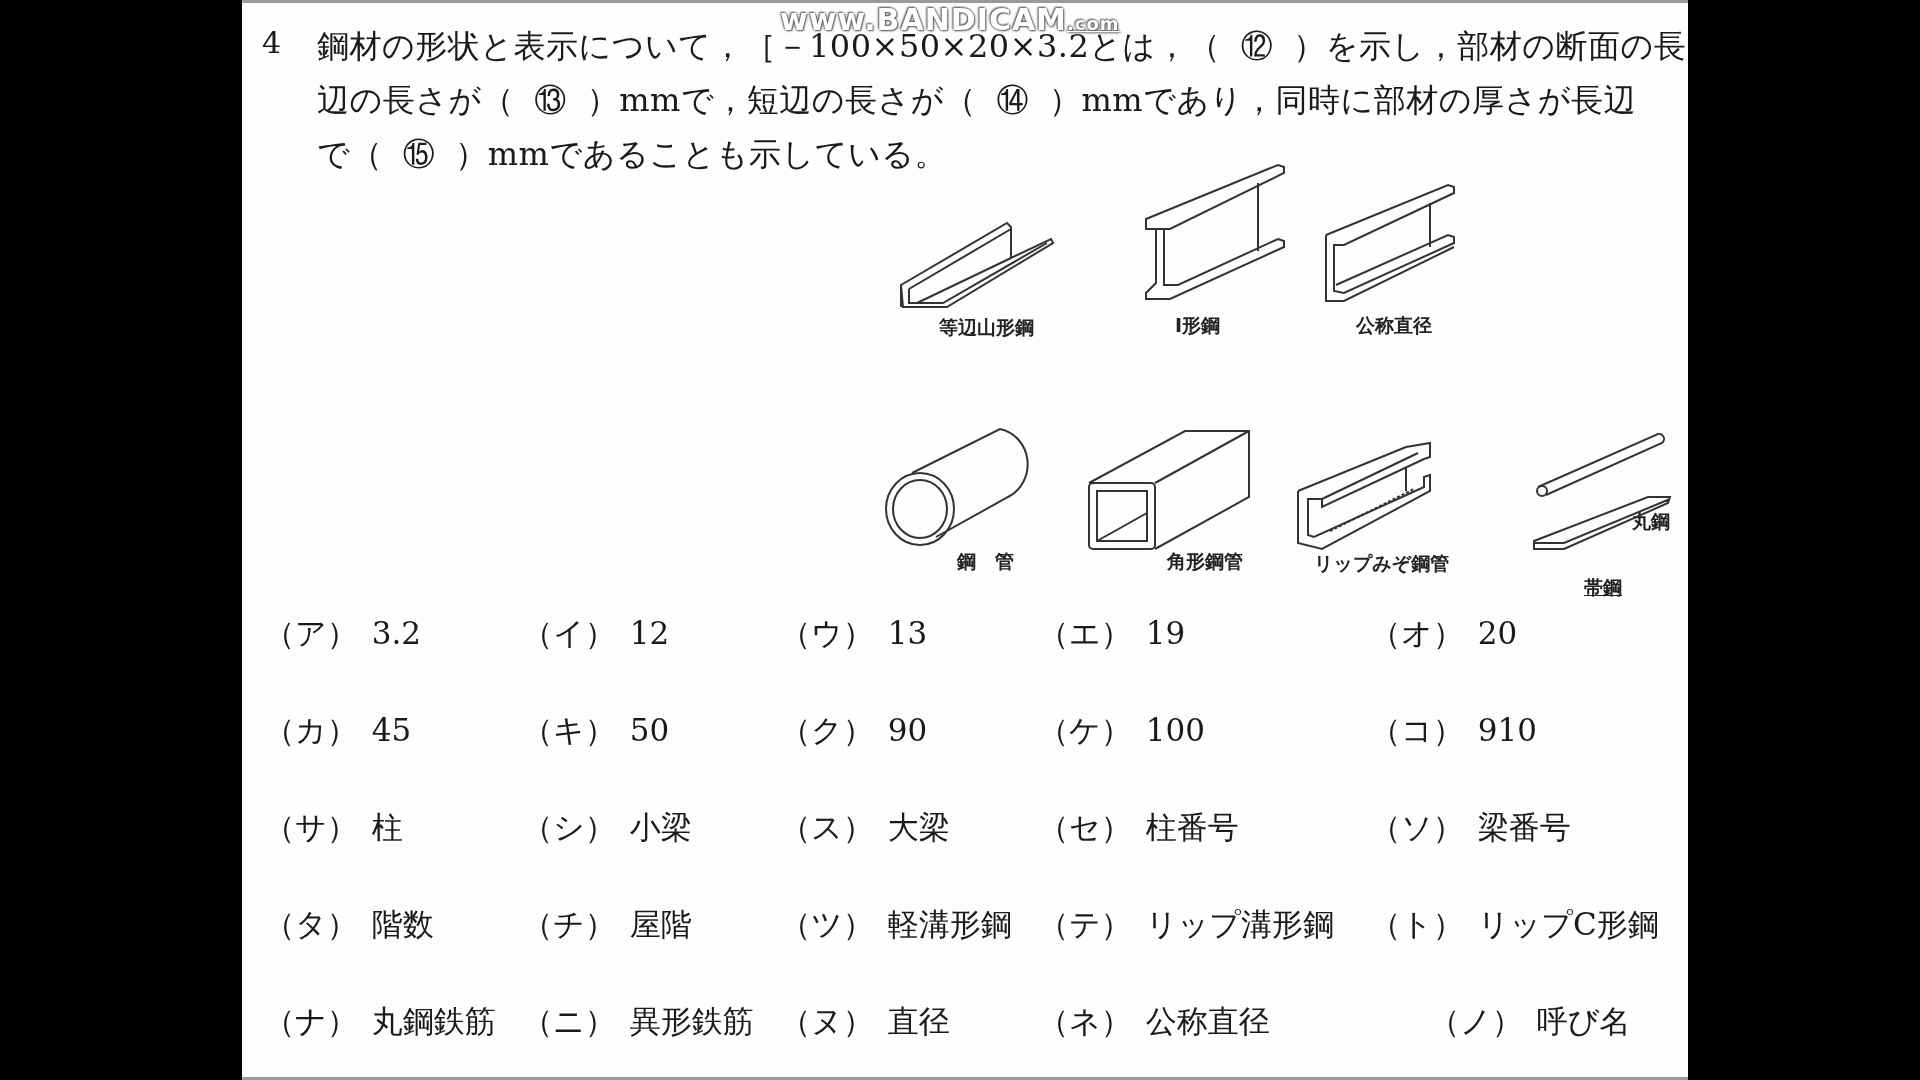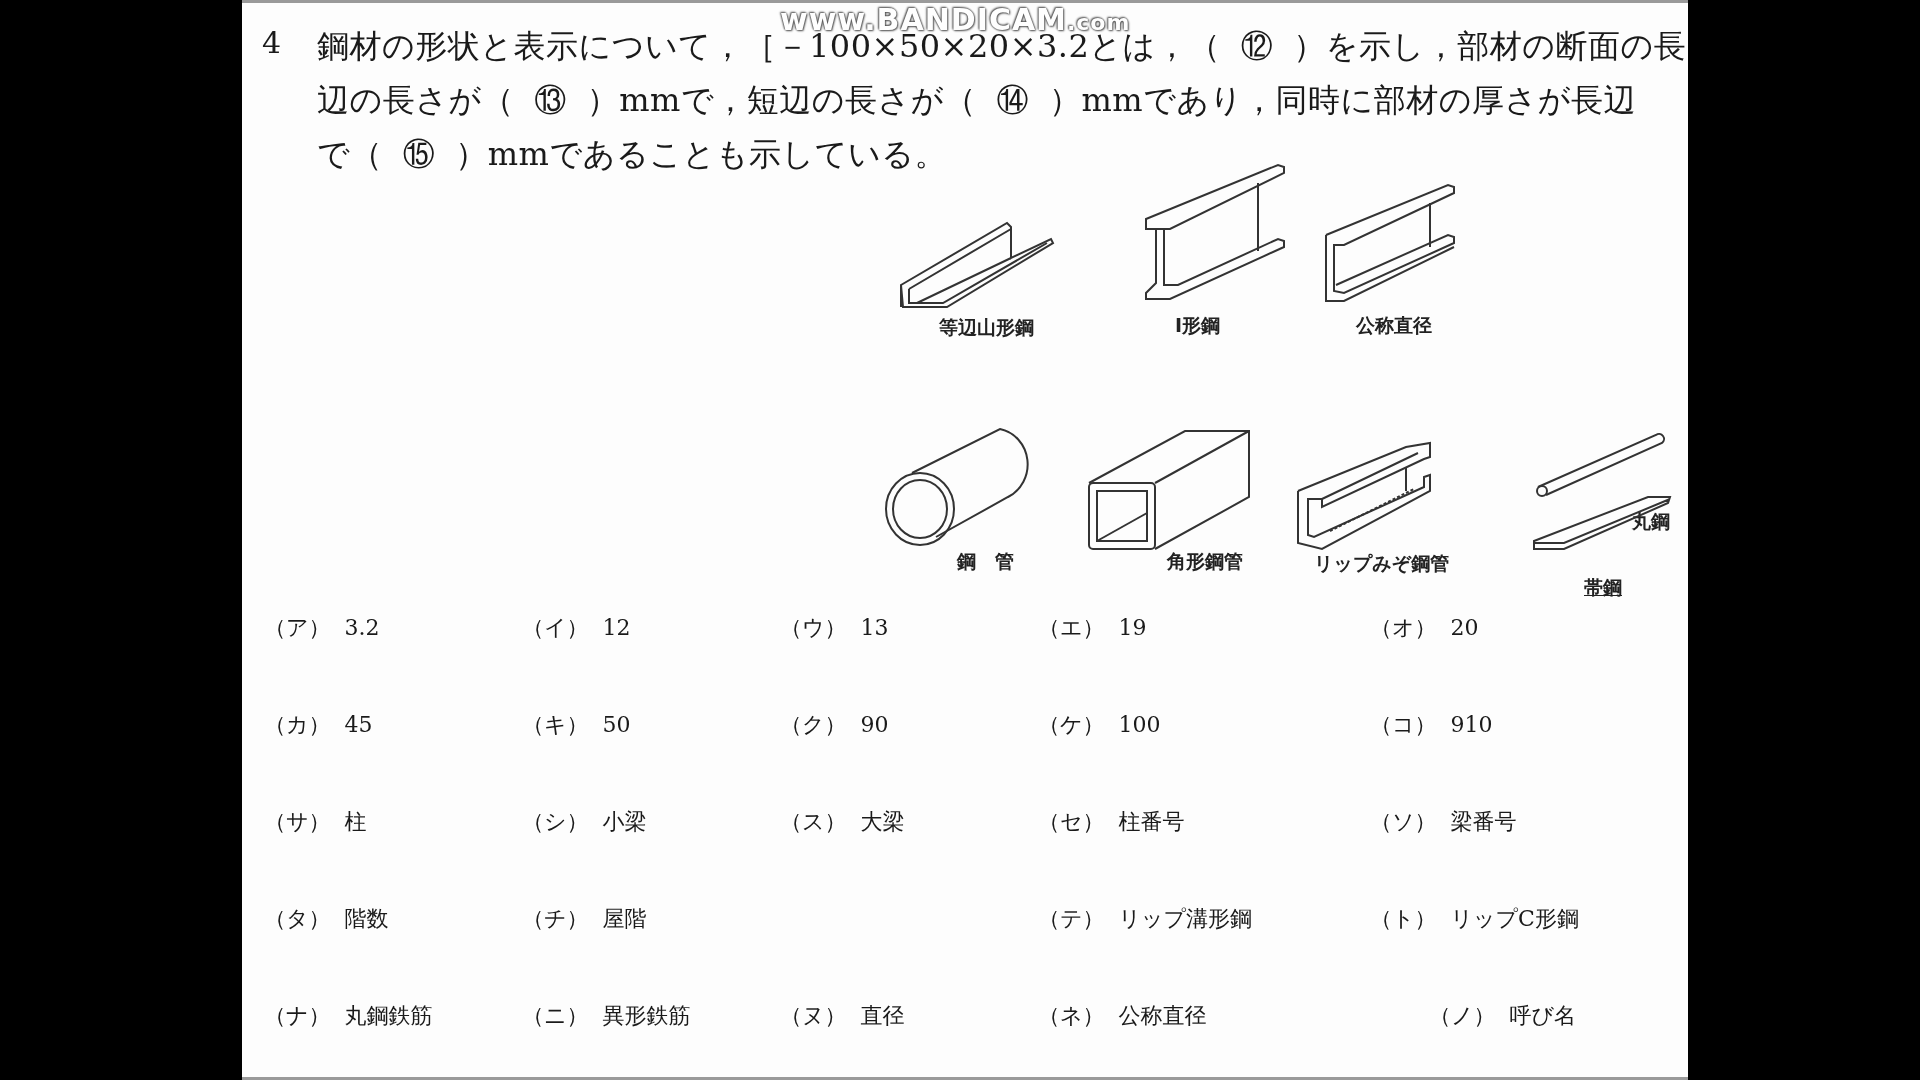--- a/index.html
+++ b/index.html
@@ -7,27 +7,27 @@
          font-family:"DejaVu Serif","Liberation Serif",serif; color:#1a1a1a; }
   .page { position:absolute; left:242px; top:0; width:1446px; height:1080px; background:#fdfdfd;
           border-top:3px solid #9a9a9a; border-bottom:3px solid #9a9a9a; box-sizing:border-box; }
   .qnum { position:absolute; left:20px; top:22px; font-size:30px; }
   .qtext { position:absolute; left:75px; top:16px; width:1360px; font-size:32px; line-height:54px; letter-spacing:0.5px; }
   .qline { white-space:nowrap; height:54px; }
   .circ { display:inline-block; margin:0 20px; }
   .watermark { position:absolute; left:780px; top:2px; font-family:"DejaVu Sans","Liberation Sans",sans-serif;
                font-weight:bold; font-size:30px; color:#fff; letter-spacing:1px;
                text-shadow:0 0 2px #333,1px 1px 2px #555,-1px -1px 2px #555; opacity:0.92; }
-  .watermark small { font-size:22px; }
+  .watermark small { font-size:18px;text-decoration:underline; }
   .fig { position:absolute; }
   .fig svg { display:block; }
   .fig-label { position:absolute; font-family:"DejaVu Sans","Liberation Sans",sans-serif; font-weight:bold; font-size:19px; color:#222; white-space:nowrap; }
   .choices { position:absolute; left:22px; top:610px; width:1420px; }
   .crow { position:relative; height:97px; }
-  .choice { position:absolute; top:0; font-size:22px; white-space:nowrap; }
+  .choice { position:absolute; top:0; font-size:31px; white-space:nowrap; }
   .choice .k { display:inline-block; margin-right:14px; }
 </style>
 </head>
 <body>
 
 <div class="page">
 
   <div class="qnum">4</div>
 
   <div class="qtext">
@@ -131,20 +131,21 @@
     <div class="crow">
       <div class="choice" style="left:0px"><span class="k">（サ）</span><span>柱</span></div>
       <div class="choice" style="left:258px"><span class="k">（シ）</span><span>小梁</span></div>
       <div class="choice" style="left:516px"><span class="k">（ス）</span><span>大梁</span></div>
       <div class="choice" style="left:774px"><span class="k">（セ）</span><span>柱番号</span></div>
       <div class="choice" style="left:1106px"><span class="k">（ソ）</span><span>梁番号</span></div>
     </div>
     <div class="crow">
       <div class="choice" style="left:0px"><span class="k">（タ）</span><span>階数</span></div>
       <div class="choice" style="left:258px"><span class="k">（チ）</span><span>屋階</span></div>
+      <div class="choice" style="left:516px"><span class="k">（ツ）</span><span>軽溝形鋼</span></div>
       <div class="choice" style="left:774px"><span class="k">（テ）</span><span>リップ溝形鋼</span></div>
       <div class="choice" style="left:1106px"><span class="k">（ト）</span><span>リップC形鋼</span></div>
     </div>
     <div class="crow">
       <div class="choice" style="left:0px"><span class="k">（ナ）</span><span>丸鋼鉄筋</span></div>
       <div class="choice" style="left:258px"><span class="k">（ニ）</span><span>異形鉄筋</span></div>
       <div class="choice" style="left:516px"><span class="k">（ヌ）</span><span>直径</span></div>
       <div class="choice" style="left:774px"><span class="k">（ネ）</span><span>公称直径</span></div>
       <div class="choice" style="left:1165px"><span class="k">（ノ）</span><span>呼び名</span></div>
     </div>

